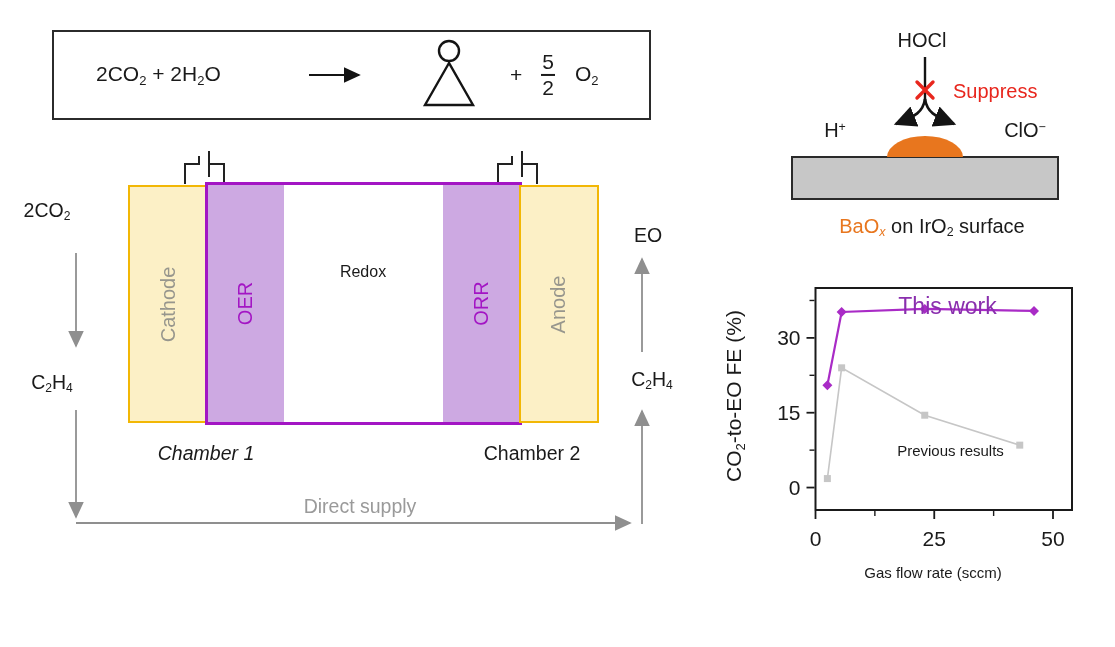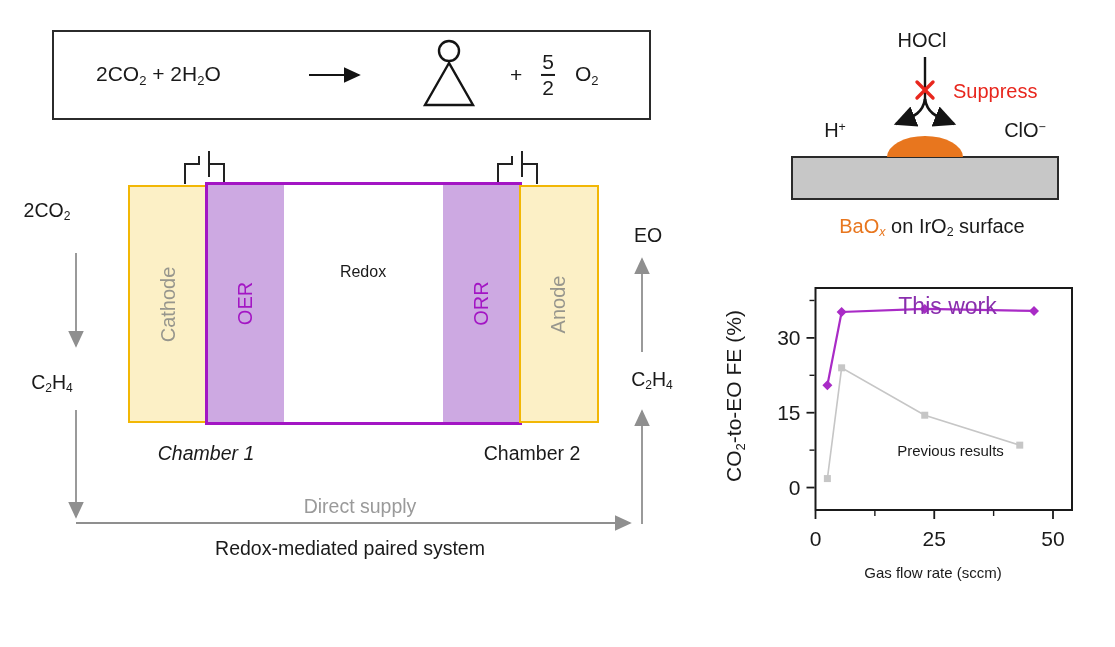--- a/index.html
+++ b/index.html
@@ -111,21 +111,20 @@
     </div>
   </div>
   <div class="abs electrode" style="left:519px;top:185px;width:76px;height:234px;">
     <span class="rot">Anode</span>
   </div>
   <div class="abs ctr" style="left:283px;top:263px;width:160px;font-size:16px;">Redox</div>
 
   <div class="abs ctr t" style="left:126px;top:443px;width:160px;font-style:italic;">Chamber 1</div>
   <div class="abs ctr t" style="left:452px;top:443px;width:160px;">Chamber 2</div>
   <div class="abs ctr t gray" style="left:260px;top:496px;width:200px;">Direct supply</div>
-  <div class="abs ctr t" style="left:150px;top:538px;width:400px;">Redox-mediated paired system</div>
 
   <div class="abs ctr t" style="left:12px;top:200px;width:70px;"><span>2CO</span><span class="sb">2</span></div>
   <div class="abs ctr t" style="left:17px;top:372px;width:70px;"><span>C</span><span class="sb">2</span><span>H</span><span class="sb">4</span></div>
   <div class="abs ctr t" style="left:613px;top:225px;width:70px;">EO</div>
   <div class="abs ctr t" style="left:617px;top:369px;width:70px;"><span>C</span><span class="sb">2</span><span>H</span><span class="sb">4</span></div>
 
   <div class="abs ctr" style="left:872px;top:29px;width:100px;font-size:20px;">HOCl</div>
   <div class="abs red" style="left:953px;top:80px;font-size:20px;">Suppress</div>
   <div class="abs ctr" style="left:805px;top:119px;width:60px;font-size:20px;"><span>H</span><span class="sp">+</span></div>
   <div class="abs ctr" style="left:985px;top:119px;width:80px;font-size:20px;"><span>ClO</span><span class="sp">−</span></div>

